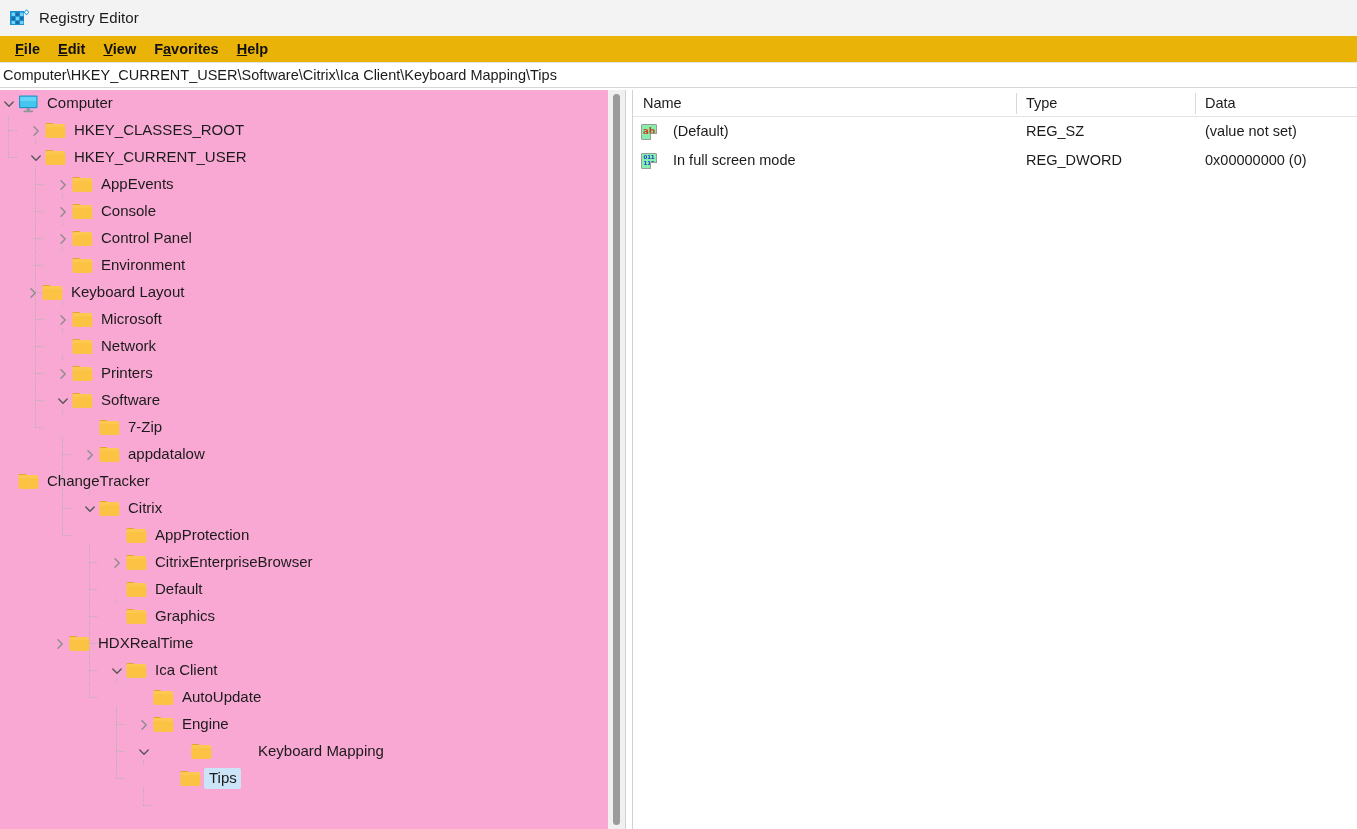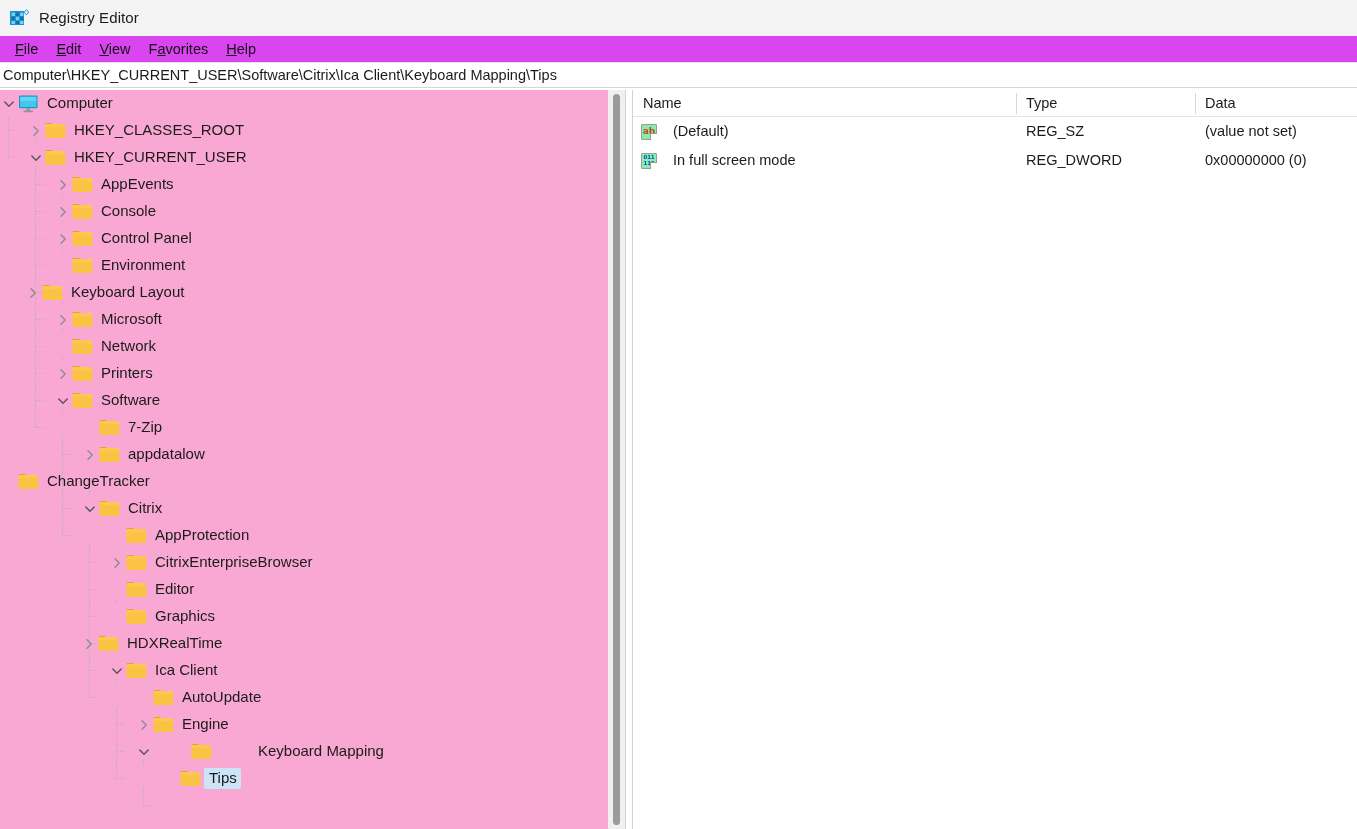--- a/index.html
+++ b/index.html
@@ -36,24 +36,25 @@
   }
   .title-text {
     font-size: 15px;
     color: #1b1b1b;
     letter-spacing: 0.1px;
   }
 
   
   .menubar {
     height: 26px;
-    background: #d946ef;
+    background: #eab308;
     display: flex;
     align-items: center;
     padding-left: 6px;
+    font-weight: bold;
   }
   .menu-item {
     font-size: 14.5px;
     color: #111111;
     padding: 0 9px;
     line-height: 26px;
     white-space: nowrap;
     cursor: default;
   }
   .menu-item u { text-decoration: underline; text-underline-offset: 1px; }
@@ -676,32 +677,32 @@
                 </svg></span>
               <span class="label">CitrixEnterpriseBrowser</span>
             </div>
             <div class="tnode" style="padding-left: 108px;">
               <span class="twist"></span>
               <span class="ficon"><svg width="21" height="17" viewBox="0 0 21 17">
                   <path d="M0.5 2.2 a1.3 1.3 0 0 1 1.3-1.3 h5.4 l1.9 1.9 h-8.6 z" fill="#e8a22c"></path>
                   <path d="M0.5 3.1 a1.2 1.2 0 0 1 1.2-1.2 h17 a1.2 1.2 0 0 1 1.2 1.2 v11.5 a1.2 1.2 0 0 1 -1.2 1.2 h-17 a1.2 1.2 0 0 1 -1.2 -1.2 z" fill="#fcc84f"></path>
                   <path d="M0.5 5.2 h19.9 v9.4 a1.2 1.2 0 0 1 -1.2 1.2 h-17 a1.2 1.2 0 0 1 -1.2 -1.2 z" fill="#fbc243"></path>
                 </svg></span>
-              <span class="label">Editor</span>
+              <span class="label">Default</span>
             </div>
             <div class="tnode" style="padding-left: 108px;">
               <span class="twist"></span>
               <span class="ficon"><svg width="21" height="17" viewBox="0 0 21 17">
                   <path d="M0.5 2.2 a1.3 1.3 0 0 1 1.3-1.3 h5.4 l1.9 1.9 h-8.6 z" fill="#e8a22c"></path>
                   <path d="M0.5 3.1 a1.2 1.2 0 0 1 1.2-1.2 h17 a1.2 1.2 0 0 1 1.2 1.2 v11.5 a1.2 1.2 0 0 1 -1.2 1.2 h-17 a1.2 1.2 0 0 1 -1.2 -1.2 z" fill="#fcc84f"></path>
                   <path d="M0.5 5.2 h19.9 v9.4 a1.2 1.2 0 0 1 -1.2 1.2 h-17 a1.2 1.2 0 0 1 -1.2 -1.2 z" fill="#fbc243"></path>
                 </svg></span>
               <span class="label">Graphics</span>
             </div>
-            <div class="tnode" style="padding-left: 80px;">
+            <div class="tnode" style="padding-left: 51px;">
               <span class="twist">
                 <svg width="12" height="12" viewBox="0 0 12 12">
                   <path d="M4 1.8 L8.2 6 L4 10.2" fill="none" stroke="#8e8e8e" stroke-width="1.5" stroke-linecap="round" stroke-linejoin="round"></path>
                 </svg>
               </span>
               <span class="ficon"><svg width="21" height="17" viewBox="0 0 21 17">
                   <path d="M0.5 2.2 a1.3 1.3 0 0 1 1.3-1.3 h5.4 l1.9 1.9 h-8.6 z" fill="#e8a22c"></path>
                   <path d="M0.5 3.1 a1.2 1.2 0 0 1 1.2-1.2 h17 a1.2 1.2 0 0 1 1.2 1.2 v11.5 a1.2 1.2 0 0 1 -1.2 1.2 h-17 a1.2 1.2 0 0 1 -1.2 -1.2 z" fill="#fcc84f"></path>
                   <path d="M0.5 5.2 h19.9 v9.4 a1.2 1.2 0 0 1 -1.2 1.2 h-17 a1.2 1.2 0 0 1 -1.2 -1.2 z" fill="#fbc243"></path>
                 </svg></span>

